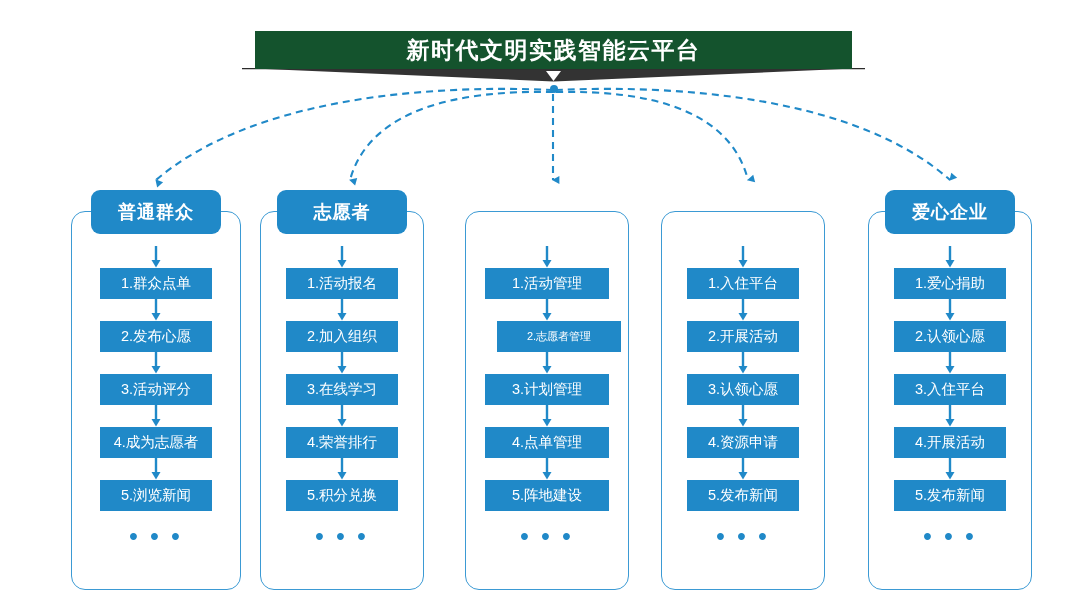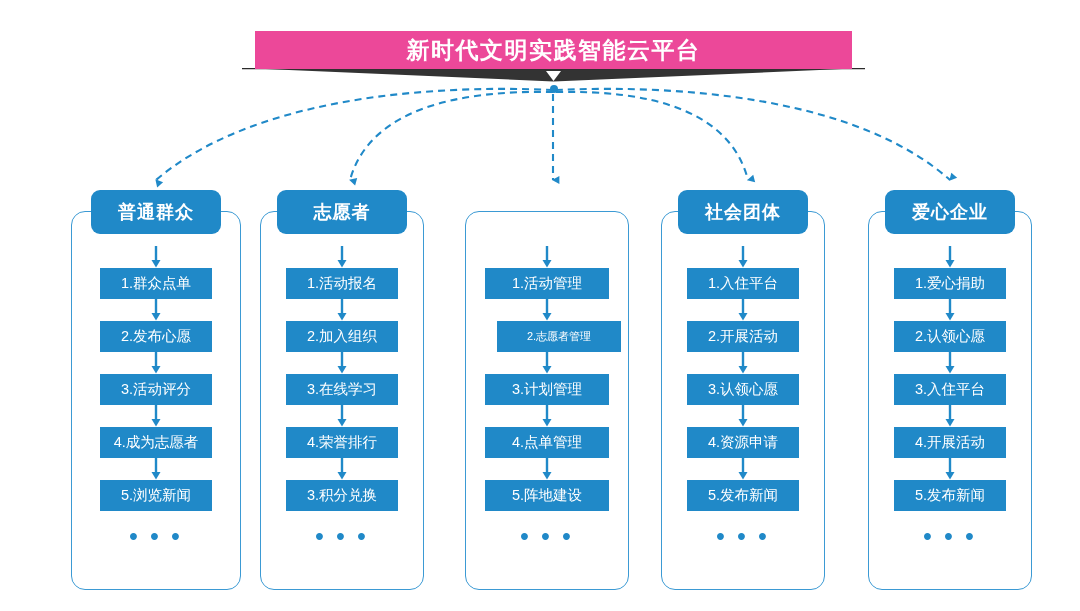--- a/index.html
+++ b/index.html
@@ -19,21 +19,21 @@
     background: #ffffff;
   }
 
   
   .title-banner {
     position: absolute;
     left: 255px;
     top: 31px;
     width: 597px;
     height: 38px;
-    background: #ec4899;
+    background: #14532d;
     display: flex;
     align-items: center;
     justify-content: center;
     z-index: 5;
   }
   .title-banner .title-text {
     color: #ffffff;
     font-size: 23px;
     font-weight: bold;
     letter-spacing: 1.5px;
@@ -255,21 +255,21 @@
               <path d="M0.5,14 L9.5,14 L5,21.5 Z" fill="#2089c8"></path>
             </svg>
         </div>
         <div class="step-box">4.荣誉排行</div>
         <div class="step-arrow">
           <svg width="10" height="22" viewBox="0 0 10 22">
               <path d="M5,0 L5,15" stroke="#2089c8" stroke-width="2.4" fill="none"></path>
               <path d="M0.5,14 L9.5,14 L5,21.5 Z" fill="#2089c8"></path>
             </svg>
         </div>
-        <div class="step-box">3.积分兑换</div>
+        <div class="step-box">5.积分兑换</div>
         <div class="ellipsis">• • •</div>
       </div>
     </div>
 
     <div class="column c2">
       <div class="col-body">
         <div class="step-arrow">
           <svg width="10" height="22" viewBox="0 0 10 22">
               <path d="M5,0 L5,15" stroke="#2089c8" stroke-width="2.4" fill="none"></path>
               <path d="M0.5,14 L9.5,14 L5,21.5 Z" fill="#2089c8"></path>
@@ -302,21 +302,20 @@
               <path d="M5,0 L5,15" stroke="#2089c8" stroke-width="2.4" fill="none"></path>
               <path d="M0.5,14 L9.5,14 L5,21.5 Z" fill="#2089c8"></path>
             </svg>
         </div>
         <div class="step-box">5.阵地建设</div>
         <div class="ellipsis">• • •</div>
       </div>
     </div>
 
     <div class="column c3">
-      <div class="col-header">社会团体</div>
       <div class="col-body">
         <div class="step-arrow">
           <svg width="10" height="22" viewBox="0 0 10 22">
               <path d="M5,0 L5,15" stroke="#2089c8" stroke-width="2.4" fill="none"></path>
               <path d="M0.5,14 L9.5,14 L5,21.5 Z" fill="#2089c8"></path>
             </svg>
         </div>
         <div class="step-box">1.入住平台</div>
         <div class="step-arrow">
           <svg width="10" height="22" viewBox="0 0 10 22">

